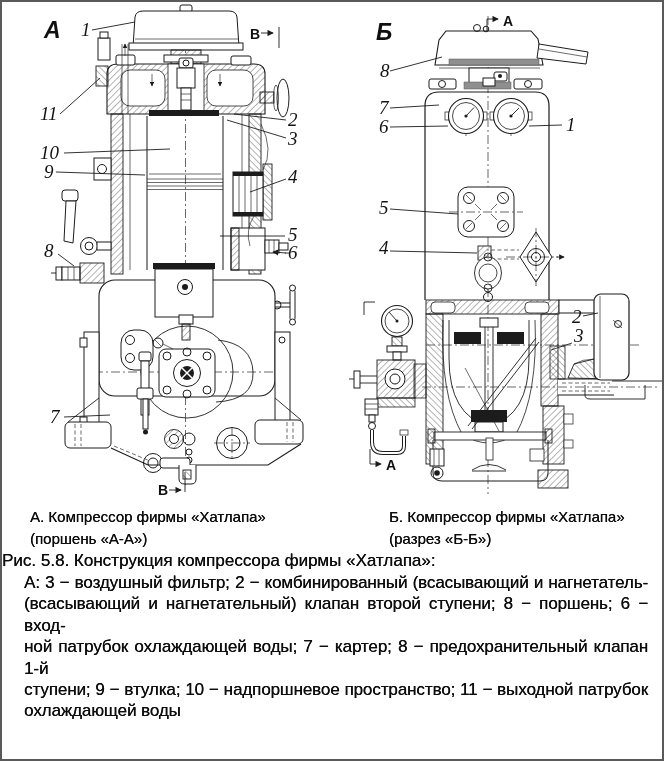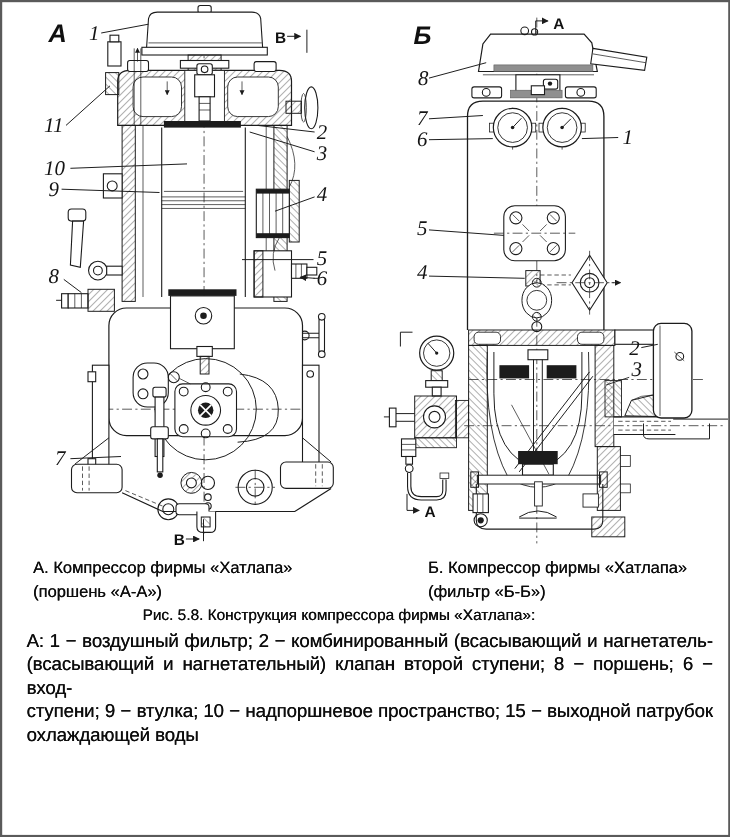--- a/index.html
+++ b/index.html
@@ -24,22 +24,22 @@
   svg .thin{ stroke:#1c1c1c; stroke-width:0.65; fill:none; }
   svg text.co     { font:italic 19px "Liberation Serif", serif; fill:#141414; }
   svg text.vlabel { font:bold italic 23px "Liberation Sans", sans-serif; fill:#101010; }
   svg text.mk     { font:bold 14px "Liberation Sans", sans-serif; fill:#101010; }
 
   
   .cap { position:absolute; top:504px; font-size:15px; line-height:22px;
          text-shadow:0.25px 0 0 #0d0d0d; }
   .cap-a { left:28px; }
   .cap-b { left:387px; }
-  .fig-title { position:absolute; top:549px; left:0; right:48px; text-align:center;
-         font-size:14px; text-shadow:0.25px 0 0 #0d0d0d; }
+  .fig-title { position:absolute; top:549px; left:0; right:48px; text-align:left;
+         font-size:17px; text-shadow:0.25px 0 0 #0d0d0d; }
   .legend { position:absolute; left:22px; top:570px; width:624px; font-size:17px;
          line-height:21.4px; letter-spacing:-0.1px; text-shadow:0.25px 0 0 #0d0d0d; }
   .legend .jl { text-align:justify; text-align-last:justify; }
   .legend .ll { text-align:left; }
 </style>
 </head>
 <body>
 
 <div class="page">
 
@@ -479,25 +479,26 @@
       <line class="ld" x1="570" y1="341" x2="549" y2="348" style="stroke-width:0.8"></line>
     </g>
   </svg>
 
   <div class="cap cap-a">
     <div>А. Компрессор фирмы «Хатлапа»</div>
     <div>(поршень «А-А»)</div>
   </div>
   <div class="cap cap-b">
     <div>Б. Компрессор фирмы «Хатлапа»</div>
-    <div>(фильтр «Б-Б»)</div>
+    <div>(разрез «Б-Б»)</div>
   </div>
   <div class="fig-title">Рис. 5.8. Конструкция компрессора фирмы «Хатлапа»:</div>
 
   <div class="legend">
-    <div class="jl">А: 1 − воздушный фильтр; 2 − комбинированный (всасывающий и нагнетатель-</div>
+    <div class="jl">А: 3 − воздушный фильтр; 2 − комбинированный (всасывающий и нагнетатель-</div>
     <div class="jl">(всасывающий и нагнетательный) клапан второй ступени; 8 − поршень; 6 − вход-</div>
-    <div class="jl">ступени; 9 − втулка; 10 − надпоршневое пространство; 15 − выходной патрубок</div>
+    <div class="jl">ной патрубок охлаждающей воды; 7 − картер; 8 − предохранительный клапан 1-й</div>
+    <div class="jl">ступени; 9 − втулка; 10 − надпоршневое пространство; 11 − выходной патрубок</div>
     <div class="ll">охлаждающей воды</div>
 
   </div>
 
 </div>
 
 </body></html>

